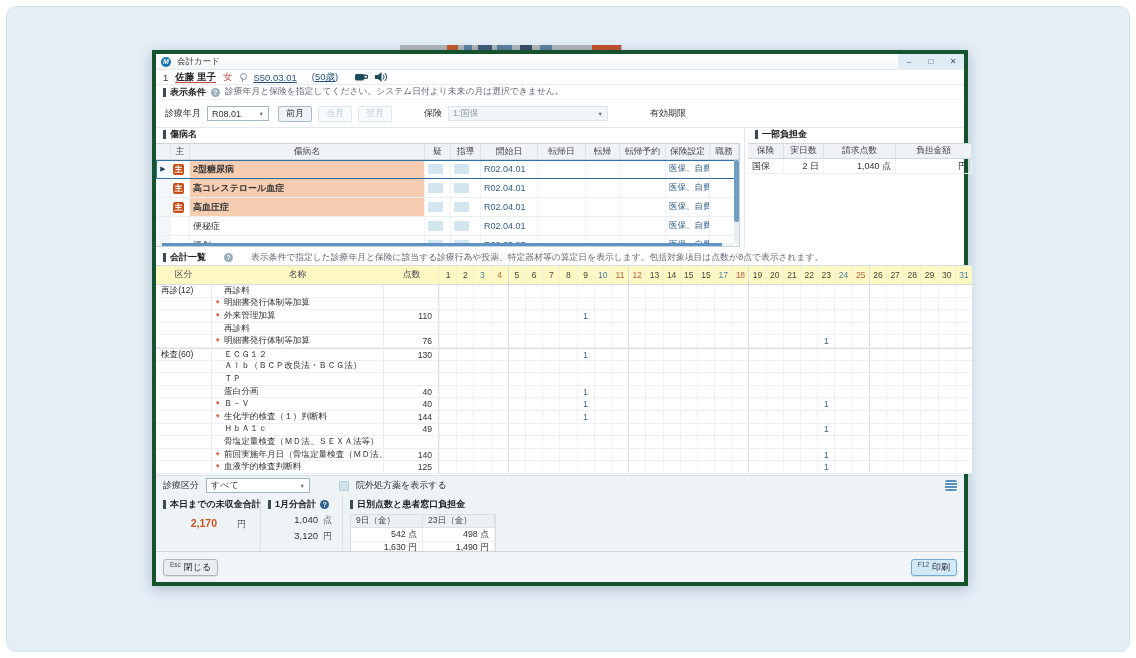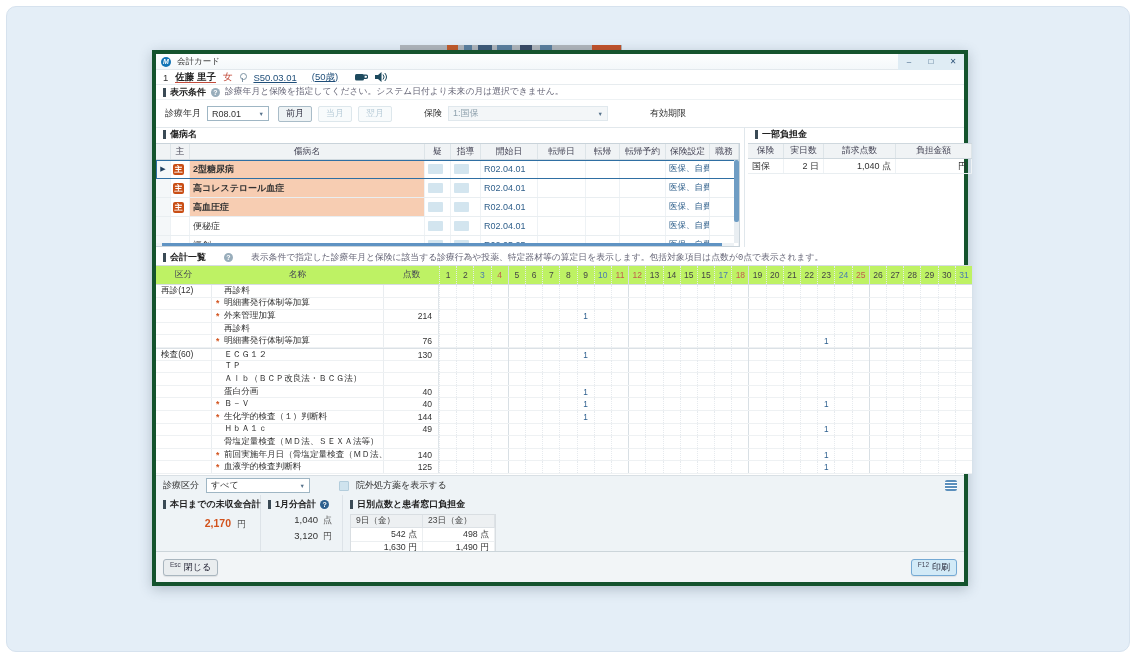--- a/index.html
+++ b/index.html
@@ -91,21 +91,21 @@
   .bu-head { height:16px; background:#f0f3f5; border-top:1px solid #cfd8de; border-bottom:1px solid #cfd8de; }
   .bu-head .hc { display:flex; align-items:center; justify-content:center; font-size:8.8px; color:#445; border-right:1px solid #dde4e8; }
   .bu-row { height:15px; border-bottom:1px solid #e9eef1; }
   .bu-cell { display:flex; align-items:center; font-size:9px; padding:0 4px; border-right:1px solid #eef2f5; white-space:nowrap; }
   .bu-cell.r { justify-content:flex-end; }
 
   
   .acct-label-row { position:absolute; top:197px; left:7px; display:flex; align-items:center; gap:18px; }
   .acct-table { position:absolute; top:211px; left:0; width:816px; }
   .a-grid { display:grid; grid-template-columns:55px 173px 55px repeat(31,1fr); }
-  .a-head { height:20px; background:#bef264; border-top:1px solid #d6dde2; border-bottom:1px solid #d6dde2; }
+  .a-head { height:20px; background:#fef9c3; border-top:1px solid #d6dde2; border-bottom:1px solid #d6dde2; }
   .a-head .hc { display:flex; align-items:center; justify-content:center; font-size:8.8px; color:#445; }
   .a-head .dn { display:flex; align-items:center; justify-content:center; font-size:8.5px; color:#444; border-left:1px dotted #e6eaee; }
   .dn.sat, .a-day.sat { color:#4a7bb0; }
   .dn.sun, .a-day.sun { color:#c05f4c; }
   .dn.wk, .a-day.wk { border-left:1px solid #d8dfe4 !important; }
   .a-row { height:12.6px; border-bottom:1px solid #eef1f3; background:#fff;text-align:center; }
   .a-row.grp { border-top:1px solid #dbe1e6; }
   .a-cat { display:flex; align-items:center; padding-left:5px; font-size:8.6px; }
   .a-name { display:flex; align-items:center; padding-left:12px; font-size:8.6px; overflow:hidden; white-space:nowrap;
             border-left:1px solid #e9edf0; border-right:1px solid #e9edf0; position:relative; }
@@ -120,21 +120,21 @@
   .menu-icon { margin-left:auto; width:12px; height:11px; border-radius:2px; background:#5b8fbc;
                background-image:repeating-linear-gradient(to bottom, transparent 0 2px, #fff 2px 3px); }
 
   
   .summary { position:absolute; top:441px; left:0; right:0; height:64px; background:#eef3f6; display:flex; }
   .sum-g { padding-top:3px; }
   .sum-g1 { width:105px; border-right:1px solid #dde3e8; }
   .sum-g2 { width:82px; border-right:1px solid #dde3e8; }
   .sum-g3 { flex:1; }
   .sum-g .sec-label { padding-left:7px; }
-  .g1-val { margin-top:6px; display:flex; justify-content:flex-end; align-items:baseline; gap:6px; padding-right:14px; }
+  .g1-val { margin-top:6px; display:flex; justify-content:flex-end; align-items:baseline; gap:20px; padding-right:14px; }
   .money { color:#d2521c; font-weight:bold; font-size:10.5px; }
   .unit { color:#555; font-size:9px; }
   .g2-val { margin-top:3px; display:flex; justify-content:flex-end; align-items:baseline; gap:5px; padding-right:10px; font-size:9.5px; color:#333; }
   .daily-table { margin:3px 0 0 7px; width:146px; border:1px solid #d9dee2; background:#fff; }
   .dt-head { display:grid; grid-template-columns:1fr 1fr; height:13px; background:#edf0f2; border-bottom:1px solid #dde2e6; }
   .dt-head .hc { display:flex; align-items:center; padding-left:5px; font-size:8.6px; color:#444; border-right:1px solid #dde2e6; }
   .dt-row { display:grid; grid-template-columns:1fr 1fr; height:13px; }
   .dt-row + .dt-row { border-top:1px solid #eceff1; }
   .dt-cell { display:flex; align-items:center; justify-content:flex-end; padding-right:5px; font-size:8.8px; border-right:1px solid #eceff1; }
 
@@ -481,21 +481,21 @@
           <div class="a-day"></div>
           <div class="a-day"></div>
           <div class="a-day sat"></div>
         </div>
         <div class="a-grid a-row">
           <div class="a-cat"></div>
           <div class="a-name">
             <div class="ast" style="display: inline;">*</div>
             <span>外来管理加算</span>
           </div>
-          <div class="a-pts">214</div>
+          <div class="a-pts">110</div>
           <div class="a-day"></div>
           <div class="a-day"></div>
           <div class="a-day sat"></div>
           <div class="a-day sun"></div>
           <div class="a-day wk"></div>
           <div class="a-day"></div>
           <div class="a-day"></div>
           <div class="a-day"></div>
           <div class="a-day">1</div>
           <div class="a-day sat"></div>
@@ -632,59 +632,59 @@
           <div class="a-day wk"></div>
           <div class="a-day"></div>
           <div class="a-day"></div>
           <div class="a-day"></div>
           <div class="a-day"></div>
           <div class="a-day sat"></div>
         </div>
         <div class="a-grid a-row">
           <div class="a-cat"></div>
           <div class="a-name">
+            <span>Ａｌｂ（ＢＣＰ改良法・ＢＣＧ法）</span>
+          </div>
+          <div class="a-pts"></div>
+          <div class="a-day"></div>
+          <div class="a-day"></div>
+          <div class="a-day sat"></div>
+          <div class="a-day sun"></div>
+          <div class="a-day wk"></div>
+          <div class="a-day"></div>
+          <div class="a-day"></div>
+          <div class="a-day"></div>
+          <div class="a-day"></div>
+          <div class="a-day sat"></div>
+          <div class="a-day sun"></div>
+          <div class="a-day sun wk"></div>
+          <div class="a-day"></div>
+          <div class="a-day"></div>
+          <div class="a-day"></div>
+          <div class="a-day"></div>
+          <div class="a-day sat"></div>
+          <div class="a-day sun"></div>
+          <div class="a-day wk"></div>
+          <div class="a-day"></div>
+          <div class="a-day"></div>
+          <div class="a-day"></div>
+          <div class="a-day"></div>
+          <div class="a-day sat"></div>
+          <div class="a-day sun"></div>
+          <div class="a-day wk"></div>
+          <div class="a-day"></div>
+          <div class="a-day"></div>
+          <div class="a-day"></div>
+          <div class="a-day"></div>
+          <div class="a-day sat"></div>
+        </div>
+        <div class="a-grid a-row">
+          <div class="a-cat"></div>
+          <div class="a-name">
             <span>ＴＰ</span>
-          </div>
-          <div class="a-pts"></div>
-          <div class="a-day"></div>
-          <div class="a-day"></div>
-          <div class="a-day sat"></div>
-          <div class="a-day sun"></div>
-          <div class="a-day wk"></div>
-          <div class="a-day"></div>
-          <div class="a-day"></div>
-          <div class="a-day"></div>
-          <div class="a-day"></div>
-          <div class="a-day sat"></div>
-          <div class="a-day sun"></div>
-          <div class="a-day sun wk"></div>
-          <div class="a-day"></div>
-          <div class="a-day"></div>
-          <div class="a-day"></div>
-          <div class="a-day"></div>
-          <div class="a-day sat"></div>
-          <div class="a-day sun"></div>
-          <div class="a-day wk"></div>
-          <div class="a-day"></div>
-          <div class="a-day"></div>
-          <div class="a-day"></div>
-          <div class="a-day"></div>
-          <div class="a-day sat"></div>
-          <div class="a-day sun"></div>
-          <div class="a-day wk"></div>
-          <div class="a-day"></div>
-          <div class="a-day"></div>
-          <div class="a-day"></div>
-          <div class="a-day"></div>
-          <div class="a-day sat"></div>
-        </div>
-        <div class="a-grid a-row">
-          <div class="a-cat"></div>
-          <div class="a-name">
-            <span>Ａｌｂ（ＢＣＰ改良法・ＢＣＧ法）</span>
           </div>
           <div class="a-pts"></div>
           <div class="a-day"></div>
           <div class="a-day"></div>
           <div class="a-day sat"></div>
           <div class="a-day sun"></div>
           <div class="a-day wk"></div>
           <div class="a-day"></div>
           <div class="a-day"></div>
           <div class="a-day"></div>

